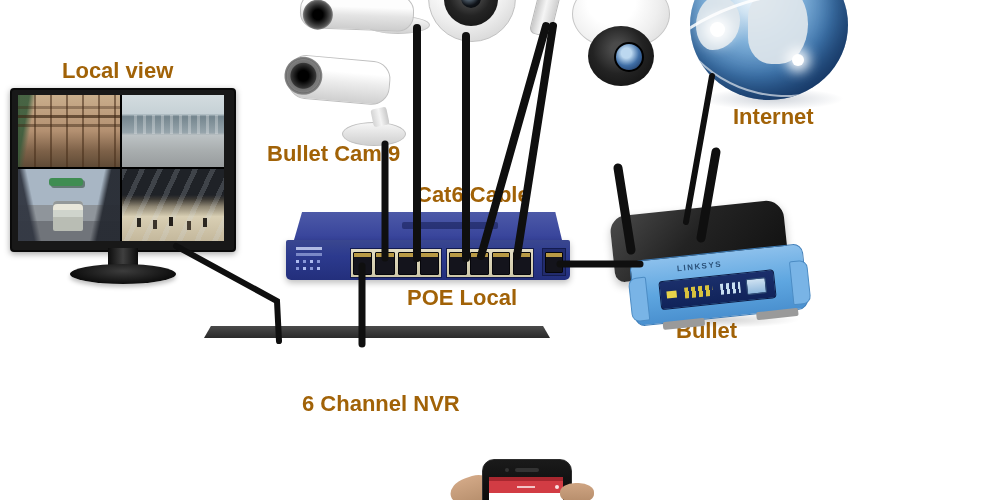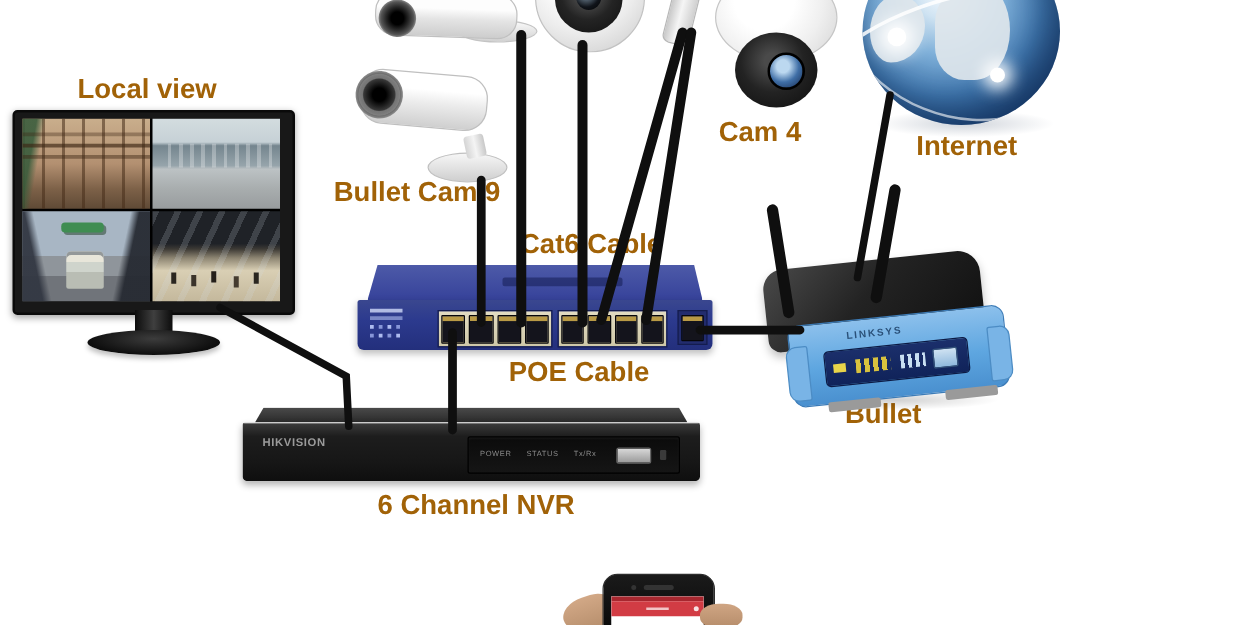--- a/index.html
+++ b/index.html
@@ -144,24 +144,23 @@
   .ph-nav::before{content:"";position:absolute;right:4px;top:4px;width:4px;height:4px;border-radius:50%;background:rgba(255,255,255,.85);}
   .ph-nav::after{content:"";position:absolute;left:28px;top:5px;width:18px;height:2px;background:rgba(255,255,255,.7);}
 </style>
 </head>
 <body>
 
 <div class="lbl" id="lbl-local">Local view</div>
 <div class="lbl" id="lbl-bullet">Bullet Cam 9</div>
 <div class="lbl" id="lbl-cat6">Cat6 Cable</div>
 <div class="lbl" id="lbl-ptz">
-  <div>Cam 4</div>
 </div>
 <div class="lbl" id="lbl-internet">Internet</div>
-<div class="lbl" id="lbl-poe">POE Cable</div>
+<div class="lbl" id="lbl-poe">POE Local</div>
 <div class="lbl" id="lbl-router">Bullet</div>
 <div class="lbl" id="lbl-nvr">6 Channel NVR</div>
 
 <div class="dev" id="monitor">
   <div class="mon-bezel"></div>
   <div class="mon-screen">
     <div class="feed feed1"></div>
     <div class="feed feed2"></div>
     <div class="feed feed3">
       <div class="f3-sign"></div>
@@ -256,32 +255,20 @@
       <div class="rt-g4"></div>
     </div>
     <div class="rt-tab rt-tab-l"></div>
     <div class="rt-tab rt-tab-r"></div>
     <div class="rt-foot"></div>
   </div>
 </div>
 
 <div class="dev" id="nvr">
   <div class="nvr-top"></div>
-  <div class="nvr-front">
-    <div class="nvr-brand">HIKVISION</div>
-    <div class="nvr-panel">
-      <div class="nvr-lbls">
-        <span>POWER</span>
-        <span>STATUS</span>
-        <span>Tx/Rx</span>
-      </div>
-      <div class="nvr-usb"></div>
-      <div class="nvr-pwr"></div>
-    </div>
-  </div>
 </div>
 
 <div class="dev" id="phone-hand">
   <div class="hd-thumb"></div>
   <div class="ph-body">
     <div class="ph-cam"></div>
     <div class="ph-speaker"></div>
     <div class="ph-screen">
       <div class="ph-status"></div>
       <div class="ph-nav"></div>

